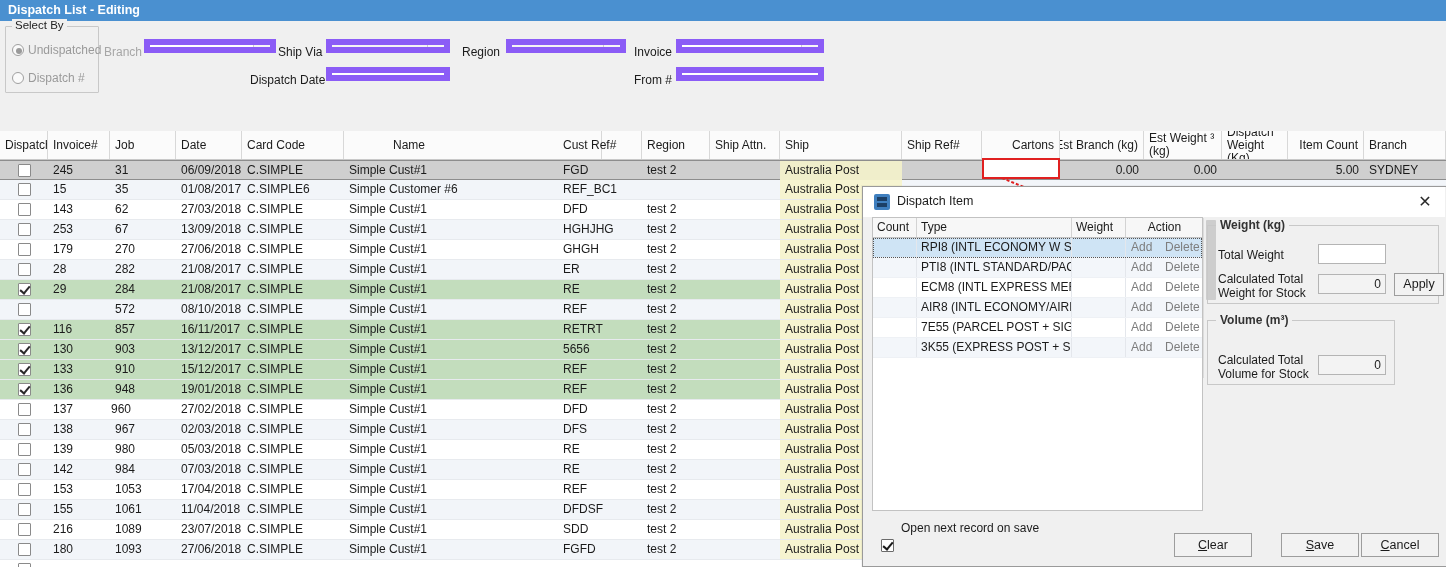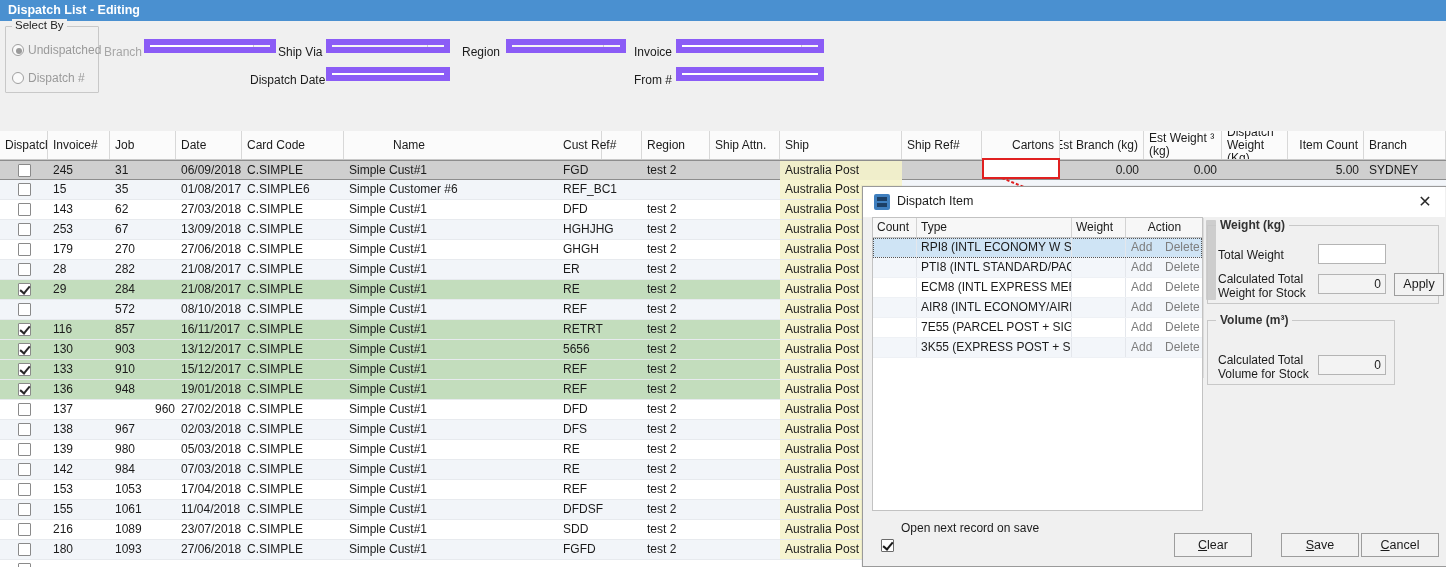--- a/index.html
+++ b/index.html
@@ -518,21 +518,21 @@
           <div class="cell num" style="left: 982px; width: 78px;"></div>
           <div class="cell num" style="left: 1060px; width: 84px;"></div>
           <div class="cell num" style="left: 1144px; width: 78px;"></div>
           <div class="cell" style="left: 1222px; width: 66px;"></div>
           <div class="cell num" style="left: 1288px; width: 76px;"></div>
           <div class="cell" style="left: 1364px; width: 82px;"></div>
         </div>
         <div class="row plain">
           <div class="chk"></div>
           <div class="cell" style="left: 48px; width: 62px;">137</div>
-          <div class="cell" style="left: 114px; width: 66px; text-align: right;">960</div>
+          <div class="cell" style="left: 106px; width: 66px;">960</div>
           <div class="cell" style="left: 176px; width: 66px;">27/02/2018</div>
           <div class="cell" style="left: 242px; width: 102px;">C.SIMPLE</div>
           <div class="cell" style="left: 344px; width: 214px;">Simple Cust#1</div>
           <div class="cell" style="left: 558px; width: 84px;">DFD</div>
           <div class="cell" style="left: 642px; width: 68px;">test 2</div>
           <div class="cell" style="left: 710px; width: 70px;"></div>
           <div class="cell ship" style="left: 780px; width: 122px;">Australia Post</div>
           <div class="cell" style="left: 902px; width: 80px;"></div>
           <div class="cell num" style="left: 982px; width: 78px;"></div>
           <div class="cell num" style="left: 1060px; width: 84px;"></div>

